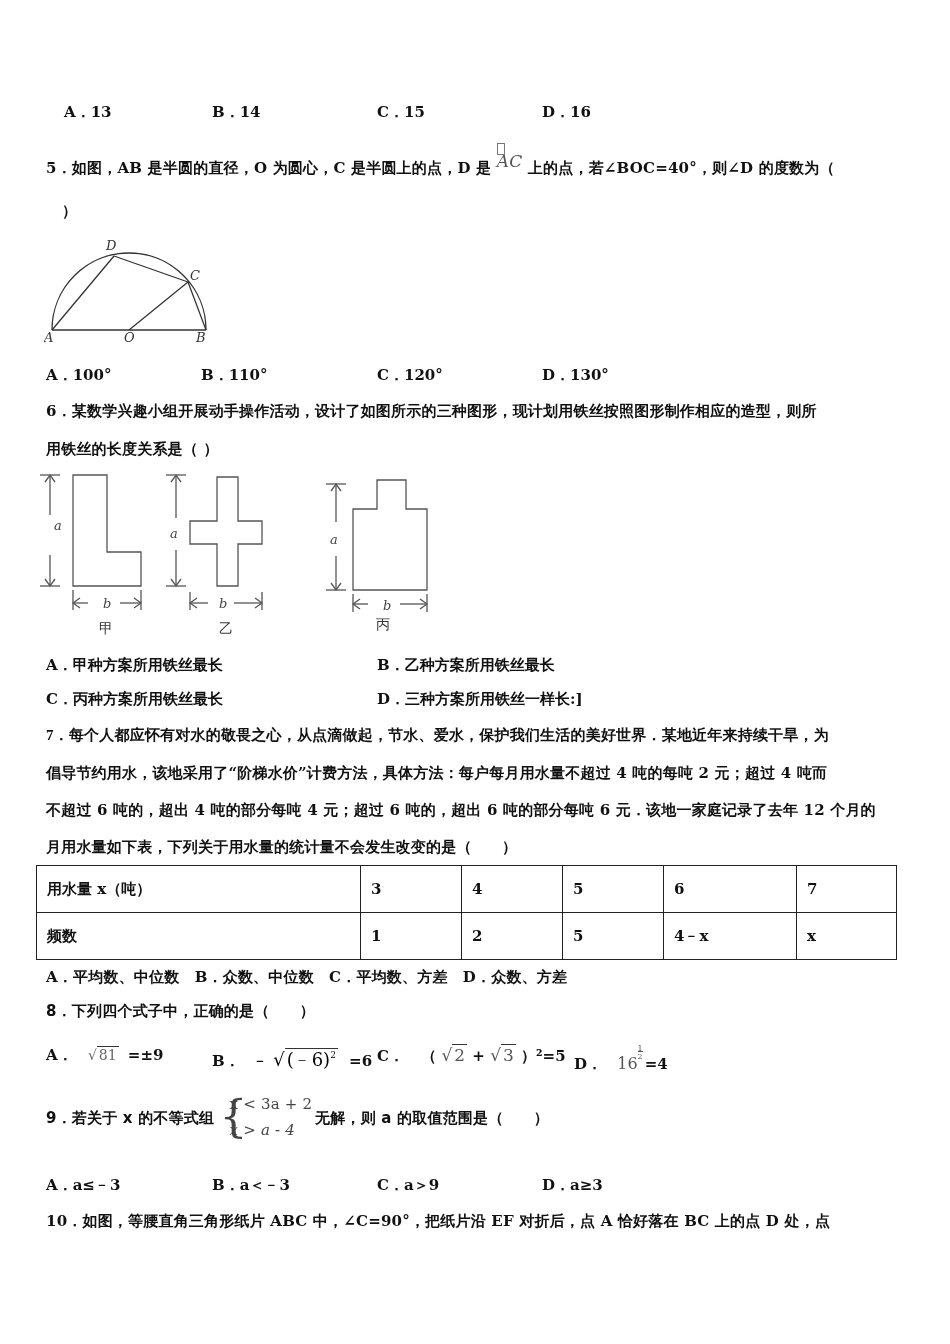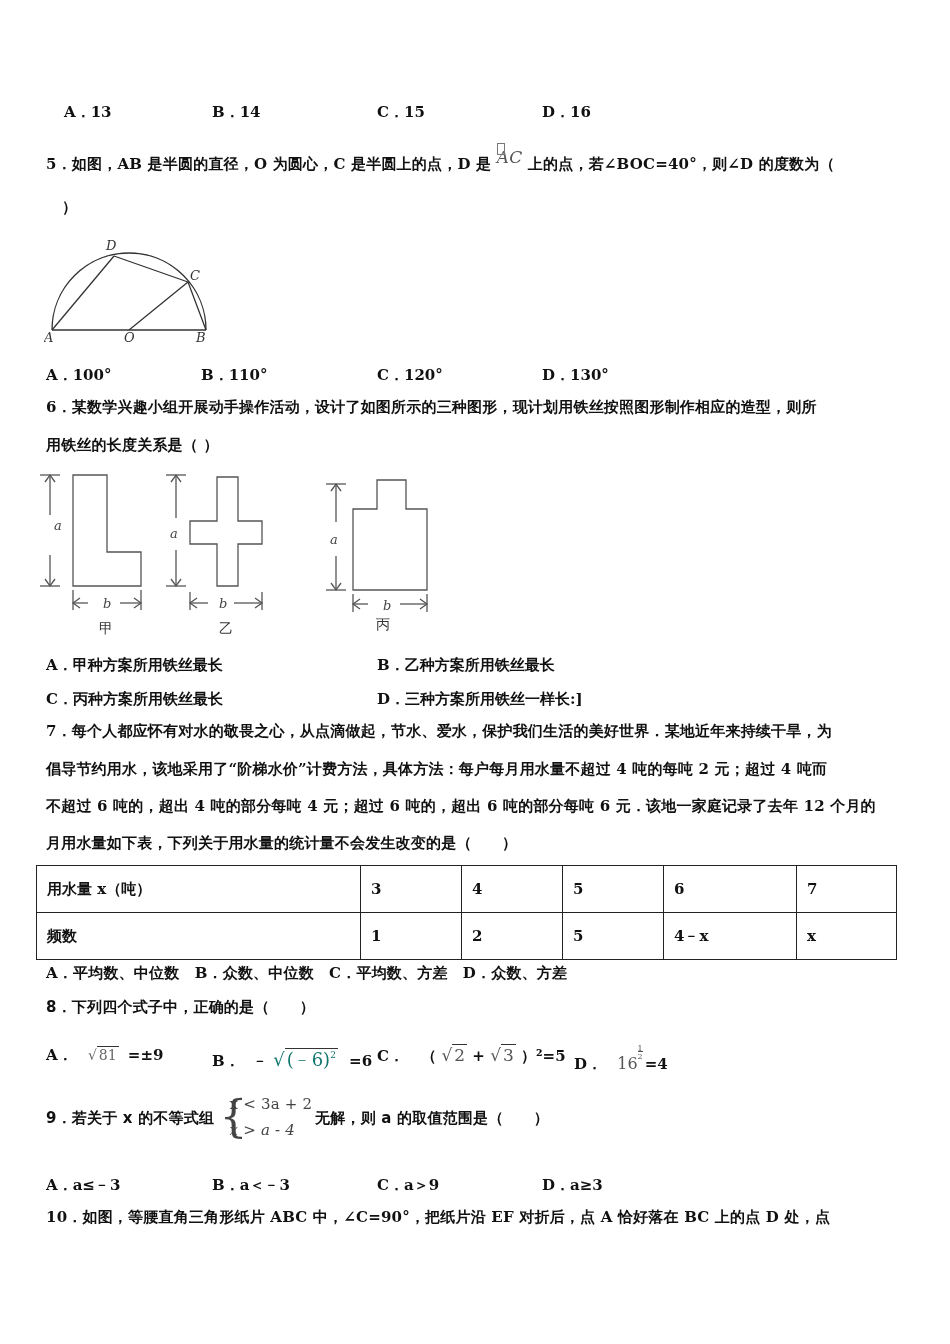--- a/index.html
+++ b/index.html
@@ -5,21 +5,21 @@
   html, body { margin: 0; padding: 0; background: #ffffff; }
   body {
     width: 950px; height: 1344px; position: relative; overflow: hidden;
     font-family: "DejaVu Serif", "Liberation Serif", serif;
     color: #111111;
   }
   .abs { position: absolute; }
   .line {
     position: absolute; left: 46px;
     font-size: 15px; font-weight: bold; white-space: nowrap;
-    line-height: 16px; letter-spacing: 0.2px;
+    line-height: 24px; letter-spacing: 0.2px;
   }
   .opt { position: absolute; font-size: 15px; font-weight: bold; white-space: nowrap; line-height: 20px; }
   .mathn { font-family: "DejaVu Serif", serif; font-weight: normal; color: #333; }
   table.water {
     position: absolute; left: 36px; top: 865px; width: 861px;
     border-collapse: collapse; font-size: 15px; font-weight: bold;
   }
   table.water td {
     border: 1.5px solid #222; height: 46px; padding: 0 10px; vertical-align: middle;
   }
@@ -134,21 +134,21 @@
   </g>
 </svg>
 
 <div>
   <span class="opt" style="left:46px;top:655px;">A．甲种方案所用铁丝最长</span>
   <span class="opt" style="left:377px;top:655px;">B．乙种方案所用铁丝最长</span>
   <span class="opt" style="left:46px;top:689px;">C．丙种方案所用铁丝最长</span>
   <span class="opt" style="left:377px;top:689px;">D．三种方案所用铁丝一样长:]</span>
 </div>
 
-<div class="line" style="top:723px;">7．每个人都应怀有对水的敬畏之心，从点滴做起，节水、爱水，保护我们生活的美好世界．某地近年来持续干旱，为</div>
+<div class="line" style="top:723px;font-family:Liberation Serif, serif;">7．每个人都应怀有对水的敬畏之心，从点滴做起，节水、爱水，保护我们生活的美好世界．某地近年来持续干旱，为</div>
 <div class="line" style="top:761px;">倡导节约用水，该地采用了“阶梯水价”计费方法，具体方法：每户每月用水量不超过 4 吨的每吨 2 元；超过 4 吨而</div>
 <div class="line" style="top:798px;">不超过 6 吨的，超出 4 吨的部分每吨 4 元；超过 6 吨的，超出 6 吨的部分每吨 6 元．该地一家庭记录了去年 12 个月的</div>
 <div class="line" style="top:835px;">月用水量如下表，下列关于用水量的统计量不会发生改变的是（　　）</div>
 
 <table class="water">
   <tbody>
       <tr>
     <td style="width:303px;">用水量 x（吨）</td>
     <td style="width:80px;">3</td>
     <td style="width:80px;">4</td>
@@ -173,21 +173,21 @@
 
 <div class="opt" style="left:46px;top:1045px;">
   <span>A．</span>
   <span class="mathn" style="margin-left:10px;font-size:14px;color:#666;">√<span class="sqrt"><span class="bar">81</span></span></span>
   <span style="margin-left:4px;">=±9</span>
 </div>
 
 <div class="opt" style="left:212px;top:1045px;">
   <span>B．</span>
   <span style="margin-left:8px;">﹣</span>
-  <span class="mathn" style="font-size:18px;color:#0f766e;">√<span class="sqrt"><span class="bar"><span>(﹣6)</span><span class="sup">2</span></span></span></span>
+  <span class="mathn" style="font-size:18px;color:#000000;">√<span class="sqrt"><span class="bar"><span>(﹣6)</span><span class="sup">2</span></span></span></span>
   <span style="margin-left:6px;">=6</span>
 </div>
 
 <div class="opt" style="left:377px;top:1045px;">
   <span>C．</span>
   <span style="margin-left:12px;">（</span>
   <span class="mathn" style="font-size:17px;color:#555;">√<span class="sqrt"><span class="bar">2</span></span></span>
   <span>+</span>
   <span class="mathn" style="font-size:17px;color:#555;">√<span class="sqrt"><span class="bar">3</span></span></span>
   <span>）</span><span>²=5</span>

